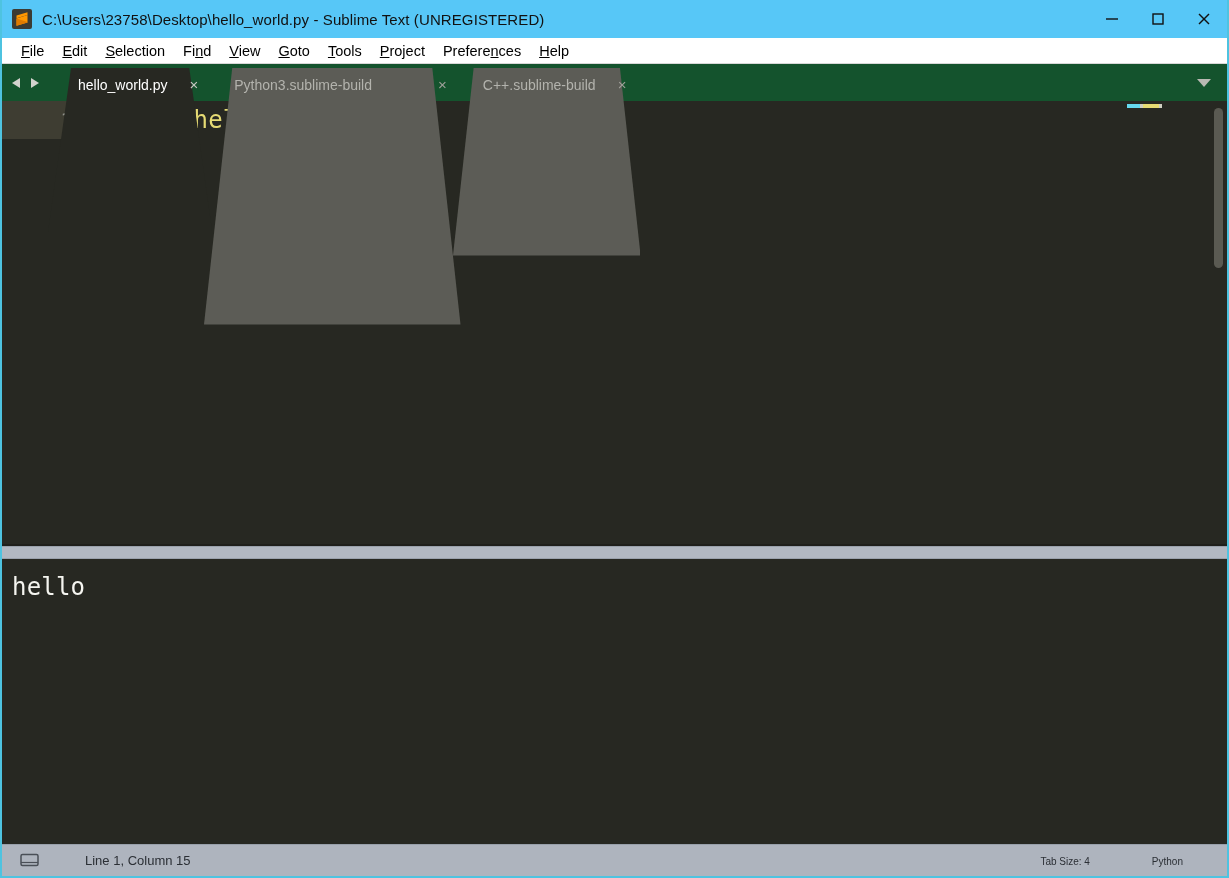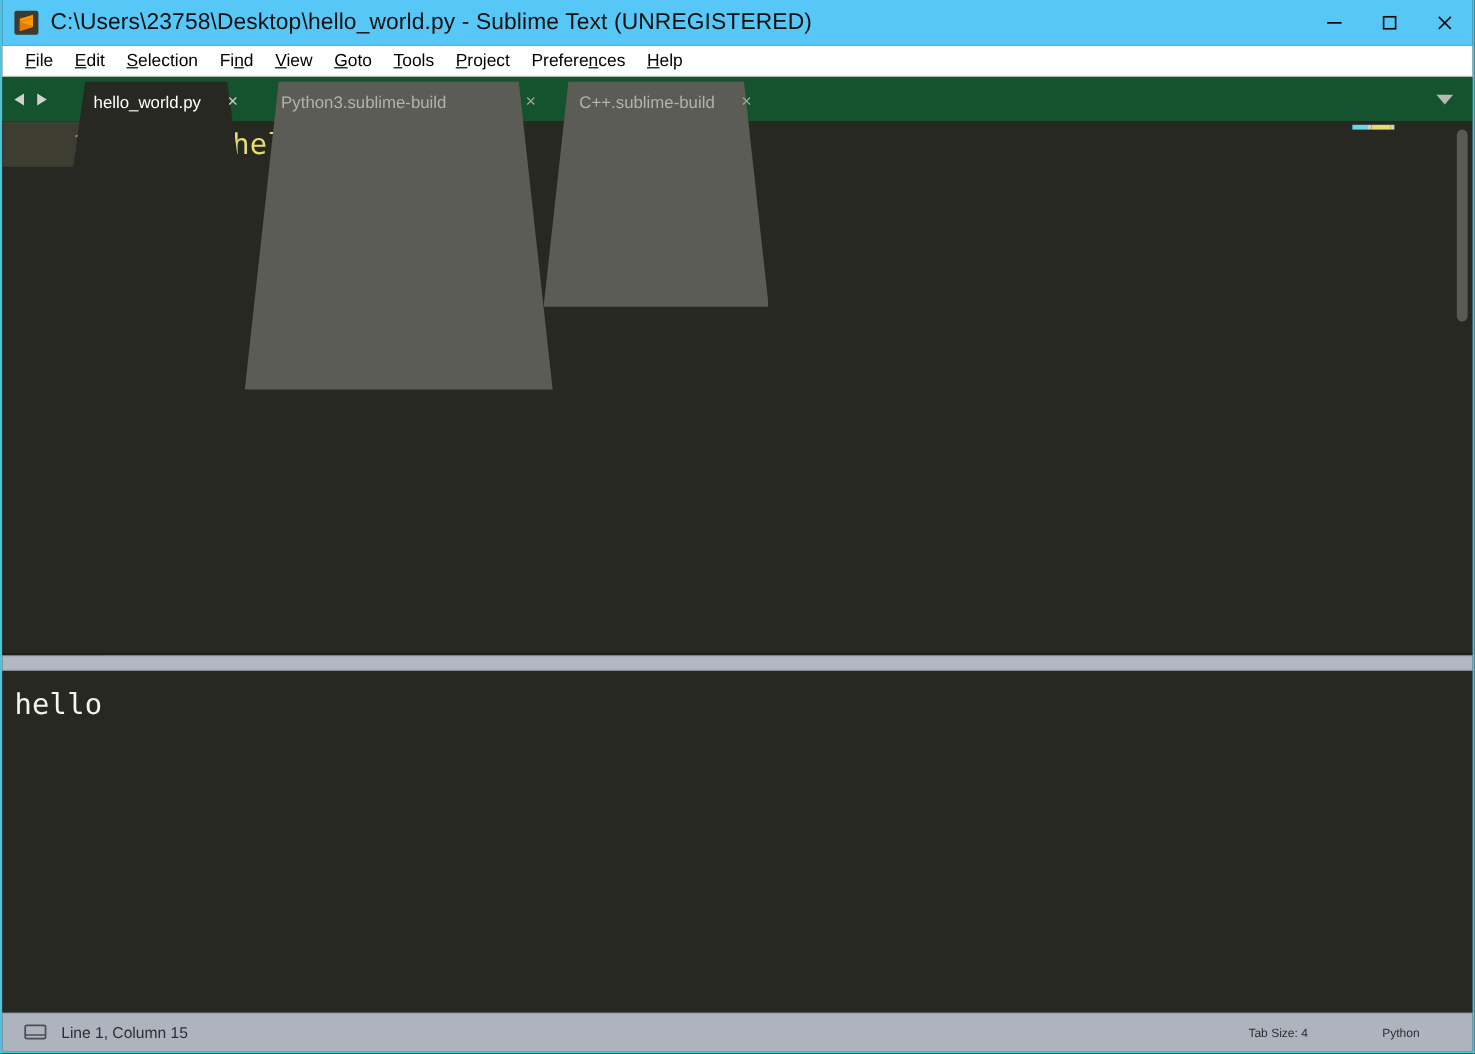--- a/index.html
+++ b/index.html
@@ -29,21 +29,21 @@
   .app-logo {
     width:20px; height:20px;
     margin-left:10px; margin-right:10px;
     background:#3b3b33;
     border-radius:2px;
     display:flex; align-items:center; justify-content:center;
     flex:0 0 20px;
   }
   .app-logo svg { display:block; }
   .title-text {
-    font-size:19px; color:#111; white-space:nowrap;
+    font-size:15px; color:#111; white-space:nowrap;
     letter-spacing:.1px;
   }
   .win-controls {
     position:absolute; right:0; top:0; height:38px;
     display:flex; align-items:center;
   }
   .win-btn {
     width:46px; height:38px;
     display:flex; align-items:center; justify-content:center;
   }
@@ -186,20 +186,21 @@
     letter-spacing:.2px;
   }
 
   
   .statusbar {
     height:32px; flex:0 0 32px;
     background:#aeb4be;
     display:flex; align-items:center;
     position:relative;
     border-top:1px solid #98a0ab;
+    gap:34px;
   }
   .status-icon { margin-left:18px; margin-right:12px; display:flex; align-items:center; }
   .status-left { font-size:13px; color:#2b2f35; }
   .status-right {
     position:absolute; right:0; top:0; height:32px;
     display:flex; align-items:center;
   }
   .status-right > div { font-size:10px; color:#2b2f35; }
   .st-tabsize { margin-right:62px; }
   .st-lang { margin-right:44px; }

